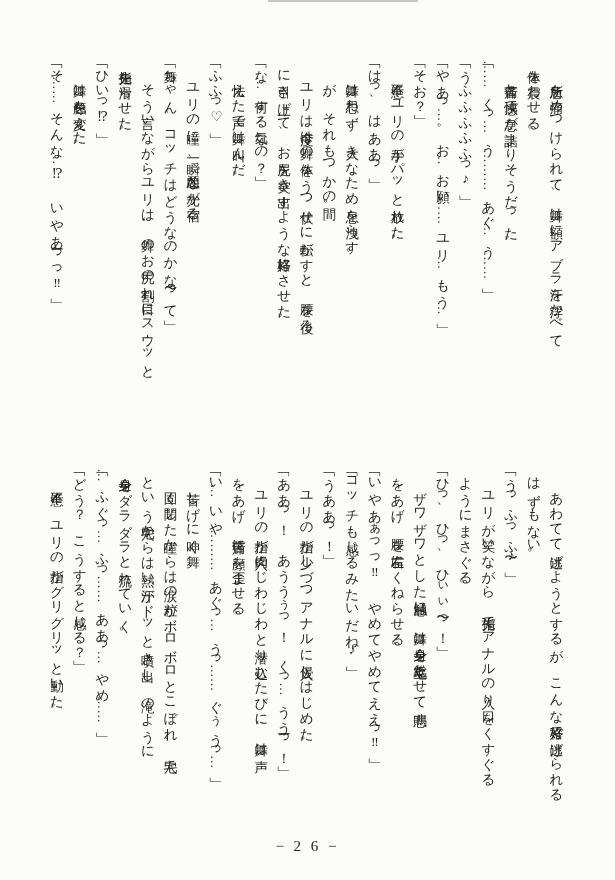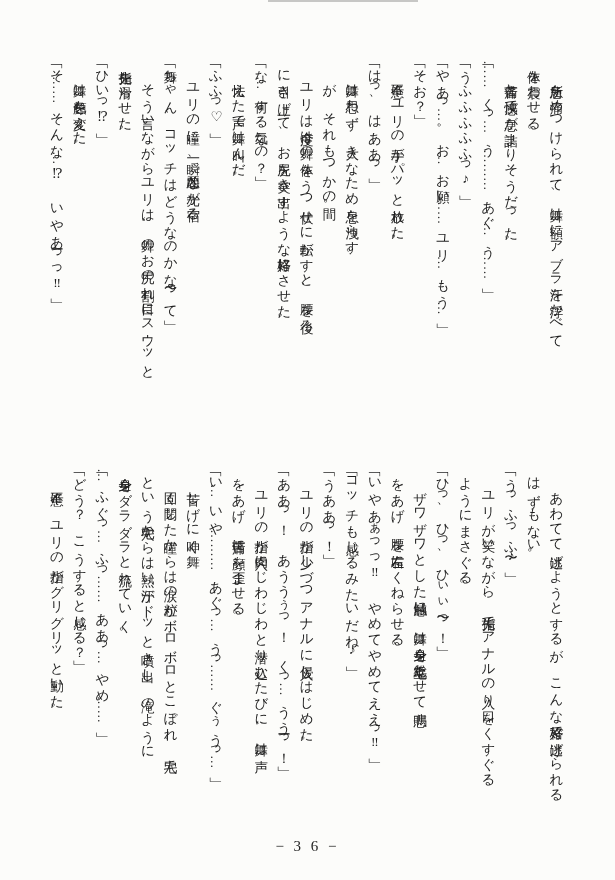--- a/index.html
+++ b/index.html
@@ -109,14 +109,14 @@
 をあげ、苦痛に顔を歪ませる。
 「い…いや………あぐっ…うっ……ぐぅうっ…」
 　苦しげに呻く舞。
 　固く閉じた瞳からは涙の粒がボロボロとこぼれ、毛穴
 という毛穴からは熱い汗がドッと噴き出し、滝のように
 全身をダラダラと流れていく。
 「…ふぐっ…ふっ……ああっ…やめ……」
 「どう？　こうすると感じる？」
 　不意に、ユリの指がグリグリッと動いた。</div>
 
-  <div class="page-number">− 3 6 −</div>
+  <div class="page-number">− 2 6 −</div>
 </div>
 
 </body></html>

